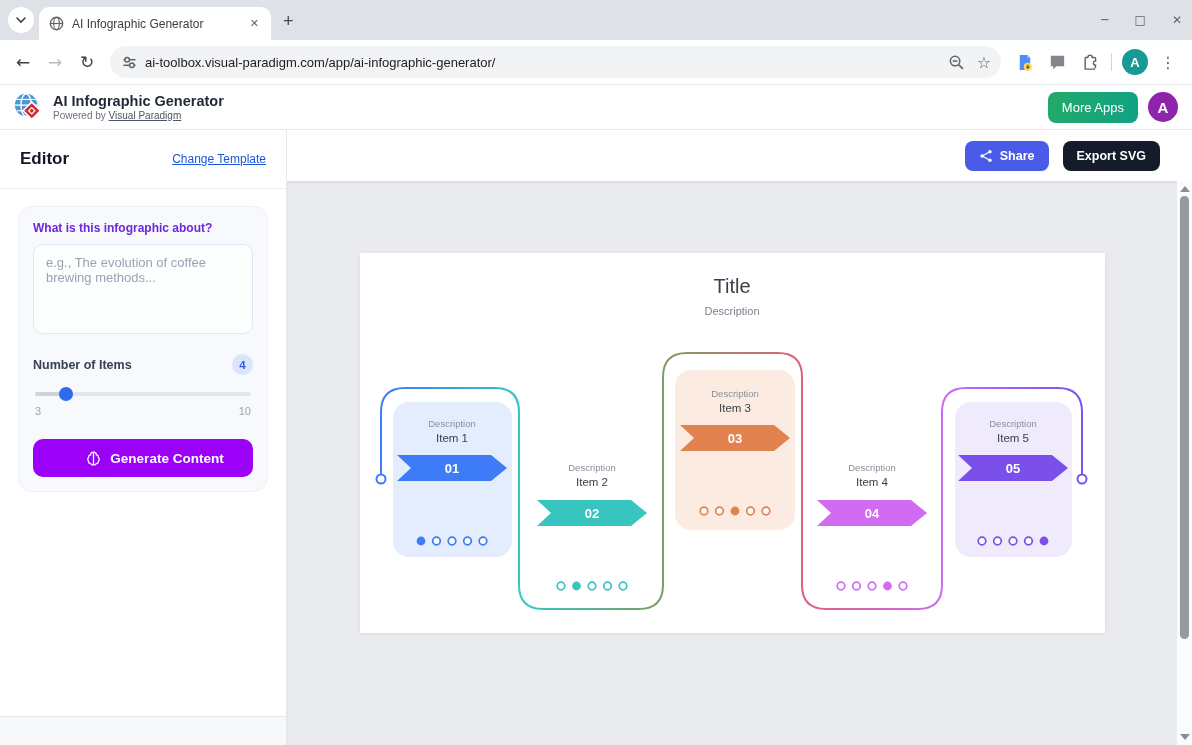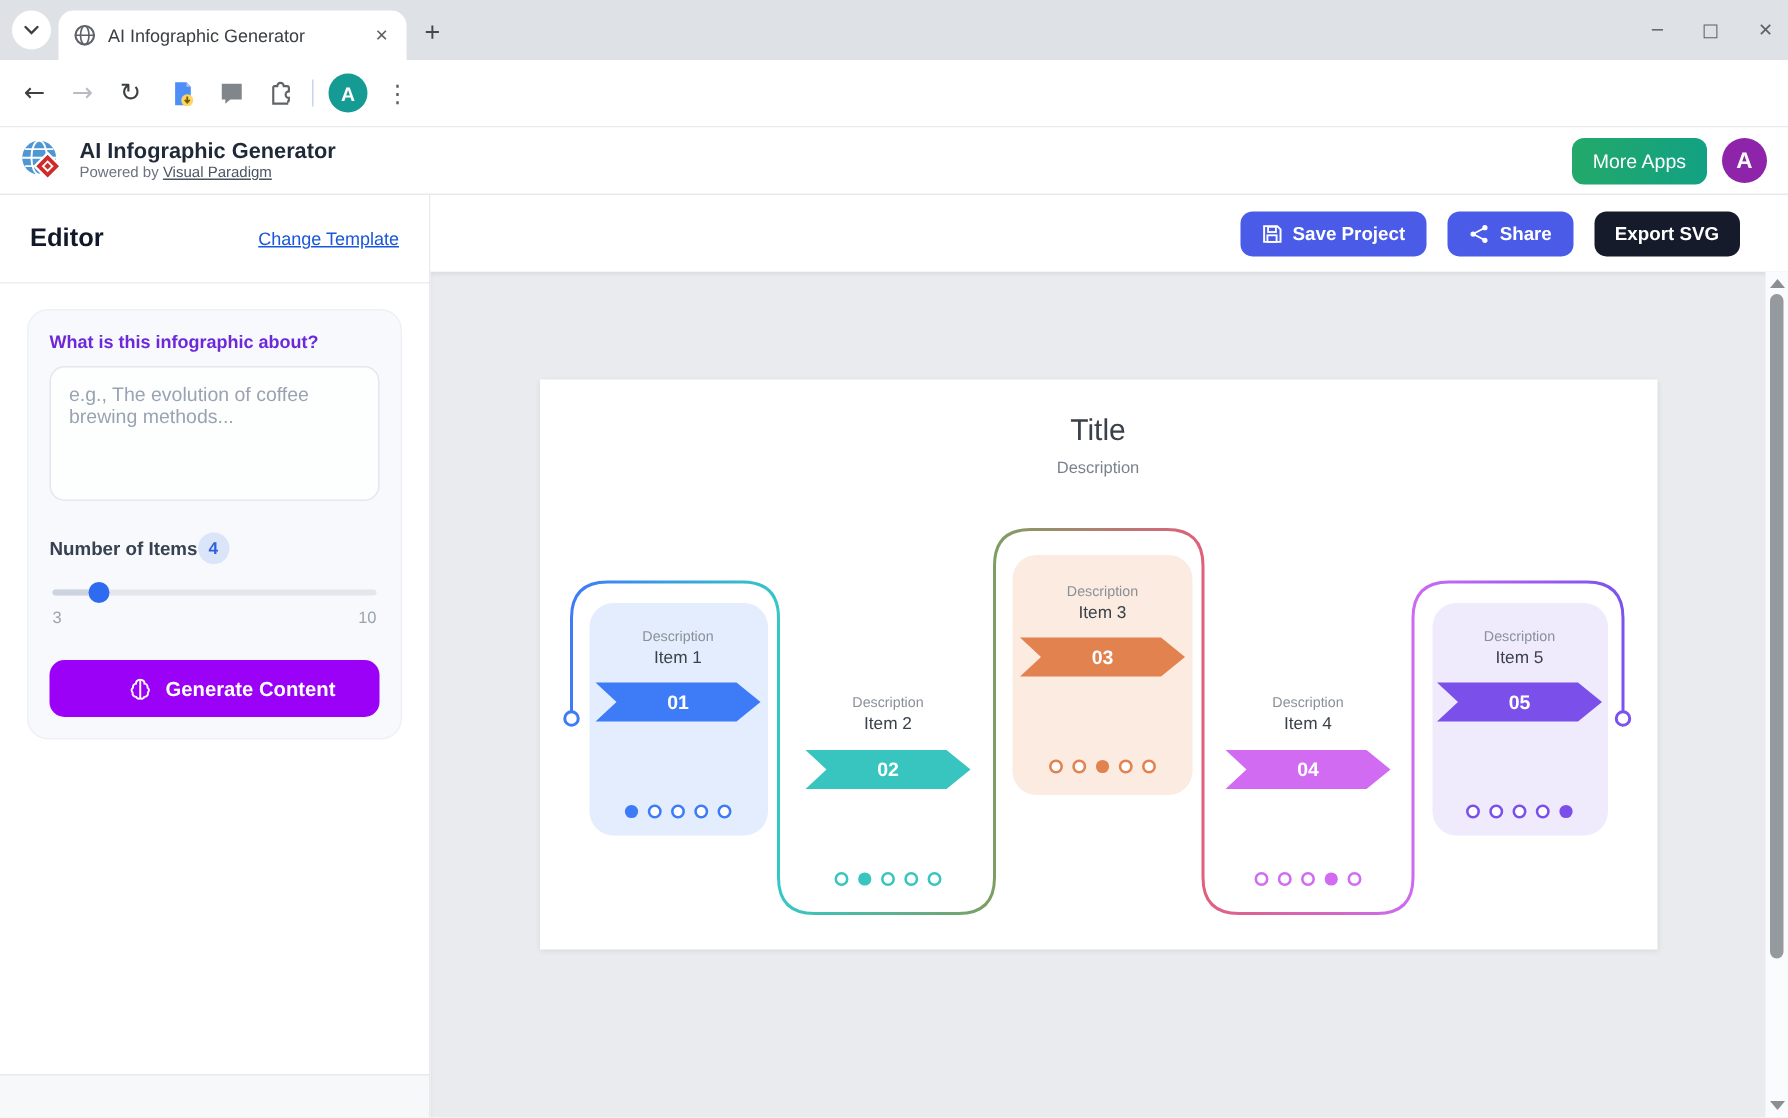--- a/index.html
+++ b/index.html
@@ -59,21 +59,21 @@
     padding:0 20px; border-bottom:1px solid #eceef1; }
   .ed-title { font-size:17px; font-weight:bold; color:#111827; }
   .change-template { font-size:12px; color:#1a56db; text-decoration:underline; cursor:pointer; }
   .ed-body { padding:17px 18px; flex:1; }
   .section-title { font-size:14px; font-weight:bold; color:#111827; margin-bottom:14px; }
   .gen-card { background:#f7f9fc; border:1px solid #edf1f6; border-radius:14px; padding:14px; }
   .q-label { display:block; font-size:12px; font-weight:bold; color:#6d28d9; margin-bottom:9px; }
   .gen-card textarea { width:100%; height:90px; resize:none; border:1px solid #e2e8f0; border-radius:10px;
     background:#fdfefe; padding:10px 12px; font-family:"Liberation Sans", sans-serif; font-size:13px; color:#374151; }
   .gen-card textarea::placeholder { color:#9aa3b2; }
-  .noi-row { display:flex; align-items:center; justify-content:flex-start; margin:16px 0 12px; }
+  .noi-row { display:flex; align-items:center; justify-content:space-between; margin:16px 0 12px; }
   .noi-label { font-size:12.5px; color:#374151; font-weight:bold; }
   .noi-badge { width:21px; height:21px; border-radius:50%; background:#dbe5fa; color:#2f5fde;
     font-size:11.5px; font-weight:bold; display:flex; align-items:center; justify-content:center; }
   .slider { position:relative; height:14px; margin:2px 2px 4px; cursor:pointer; }
   .slider .track { position:absolute; top:5px; left:0; right:0; height:4px; border-radius:2px; background:#e3e6ec; }
   .slider .fill { position:absolute; top:5px; left:0; height:4px; border-radius:2px; background:#cdd4df; }
   .slider .handle { position:absolute; top:0; width:14px; height:14px; border-radius:50%;
     background:var(--slider-blue,#2f6bf0); cursor:grab; }
   .minmax { display:flex; justify-content:space-between; font-size:11px; color:#9ca3af; margin:4px 2px 0; }
   .generate { width:100%; margin-top:22px; height:38px; border:none; border-radius:10px;
@@ -127,20 +127,37 @@
       <span>─</span>
       <span>□</span>
       <span>✕</span>
     </div>
   </div>
 
   <div class="browser-toolbar">
     <div class="nav-btn">←</div>
     <div class="nav-btn disabled">→</div>
     <div class="nav-btn">↻</div>
+    <div class="urlbar">
+      <svg width="15" height="15" viewBox="0 0 16 16">
+        <line x1="1.5" y1="5" x2="14.5" y2="5" stroke="#5f6368" stroke-width="1.6"></line>
+        <circle cx="5.5" cy="5" r="2.4" fill="#f1f3f4" stroke="#5f6368" stroke-width="1.6"></circle>
+        <line x1="1.5" y1="11" x2="14.5" y2="11" stroke="#5f6368" stroke-width="1.6"></line>
+        <circle cx="10.5" cy="11" r="2.4" fill="#f1f3f4" stroke="#5f6368" stroke-width="1.6"></circle>
+      </svg>
+      <span class="url-text">ai-toolbox.visual-paradigm.com/app/ai-infographic-generator/</span>
+      <div class="urlbar-right">
+        <svg width="17" height="17" viewBox="0 0 18 18">
+          <circle cx="7.5" cy="7.5" r="5" fill="none" stroke="#5f6368" stroke-width="1.6"></circle>
+          <line x1="5" y1="7.5" x2="10" y2="7.5" stroke="#5f6368" stroke-width="1.6"></line>
+          <line x1="11.5" y1="11.5" x2="15.8" y2="15.8" stroke="#5f6368" stroke-width="1.8"></line>
+        </svg>
+        <span class="star">☆</span>
+      </div>
+    </div>
     <div class="ext-icons">
       <svg width="19" height="19" viewBox="0 0 20 20">
         <path d="M5 2 h8 l3 3 v13 h-11 z" fill="#4d8ef7"></path>
         <path d="M13 2 l3 3 h-3 z" fill="#a7c6fb"></path>
         <circle cx="13.5" cy="14.5" r="4.2" fill="#fdd663"></circle>
         <path d="M13.5 12 v4 M11.8 14.3 l1.7 1.9 1.7 -1.9" fill="none" stroke="#7a5c00" stroke-width="1.3"></path>
       </svg>
       <svg width="19" height="19" viewBox="0 0 20 20">
         <path d="M3 3 h14 v11 h-8 l-3.5 3 v-3 h-2.5 z" fill="#80868b"></path>
       </svg>
@@ -210,28 +227,20 @@
           </button>
         </div>
       </div>
       <div class="sb-footer"></div>
     </aside>
 
     <div class="main">
       <div class="edit-toolbar">
         <button class="tb-btn tb-blue">
           <svg width="14" height="14" viewBox="0 0 16 16">
-            <path d="M2 2 h10 l2.5 2.5 V14 H2 Z" fill="none" stroke="#fff" stroke-width="1.5"></path>
-            <rect x="5" y="2.5" width="6" height="4" fill="none" stroke="#fff" stroke-width="1.4"></rect>
-            <rect x="4.5" y="9" width="7" height="5" fill="none" stroke="#fff" stroke-width="1.4"></rect>
-          </svg>
-          <span>Save Project</span>
-        </button>
-        <button class="tb-btn tb-blue">
-          <svg width="14" height="14" viewBox="0 0 16 16">
             <circle cx="12.5" cy="3.2" r="2" fill="#fff"></circle>
               <circle cx="3.5" cy="8" r="2" fill="#fff"></circle>
               <circle cx="12.5" cy="12.8" r="2" fill="#fff"></circle>
             <path d="M3.5 8 L12.5 3.2 M3.5 8 L12.5 12.8" stroke="#fff" stroke-width="1.4"></path>
           </svg>
           <span>Share</span>
         </button>
         <button class="tb-btn tb-dark">
           <span>Export SVG</span>
         </button>

